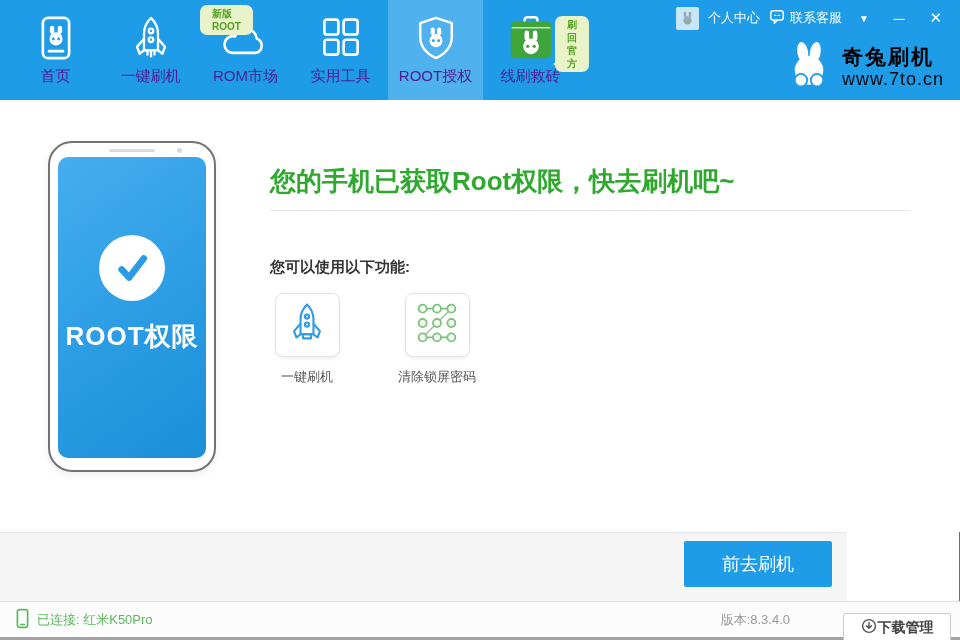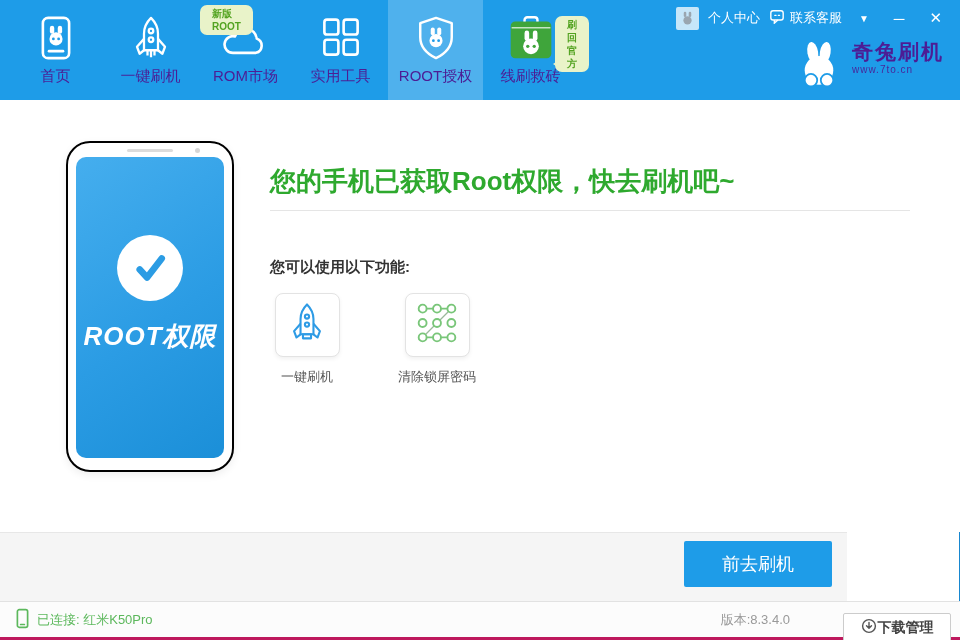--- a/index.html
+++ b/index.html
@@ -25,28 +25,28 @@
   .badge-rescue:after { left:-6px; bottom:4px; border:4px solid transparent; border-right:6px solid #e9f3c9; }
   .badge span { display:block; }
 
   .topright { position:absolute; top:0; right:10px; height:36px; display:flex; align-items:center; gap:9px; color:#fff; }
   .avatar { width:23px; height:23px; background:rgba(255,255,255,0.75); border-radius:2px;
             display:flex; align-items:center; justify-content:center; }
   .tr-link { font-size:13px; color:#fff; display:flex; align-items:center; gap:5px; cursor:pointer; }
   .caret { font-size:10px; padding:0 8px; cursor:pointer; }
   .winbtn { font-size:15px; font-weight:bold; padding:0 8px; cursor:pointer; }
 
-  .logo { position:absolute; right:16px; top:40px; display:flex; gap:8px; color:#4c1d95; }
+  .logo { position:absolute; right:16px; top:40px; display:flex; align-items:center; gap:8px; color:#000000; }
   .logo-text .t1 { font-size:21px; font-weight:bold; letter-spacing:2px; line-height:24px; }
-  .logo-text .t2 { font-size:10px; letter-spacing:1px; opacity:0.95; }
+  .logo-text .t2 { font-size:18px; letter-spacing:1px; opacity:0.95; }
 
   
   .main { position:absolute; top:100px; left:0; width:960px; height:432px; background:#fff; }
-  .phone { position:absolute; left:66px; top:41px; width:168px; height:331px; background:#fff;
-           border:2px solid #000000; border-radius:24px; box-shadow:0 3px 8px rgba(0,0,0,0.07);font-style:italic; }
+  .phone { position:absolute; left:48px; top:41px; width:168px; height:331px; background:#fff;
+           border:2px solid #737373; border-radius:24px; box-shadow:0 3px 8px rgba(0,0,0,0.07); }
   .speaker { position:absolute; top:6px; left:50%; transform:translateX(-50%); width:46px; height:3px;
              background:#dcdcdc; border-radius:2px; }
   .cam { position:absolute; top:5px; right:32px; width:5px; height:5px; background:#d6d6d6; border-radius:50%; }
   .screen { position:absolute; left:8px; right:8px; top:14px; bottom:12px; border-radius:10px;
             background:linear-gradient(145deg,#45aeee 0%,#2b9ce4 55%,#1b8fd8 100%);
             display:flex; flex-direction:column; align-items:center; }
   .check-circle { margin-top:78px; width:66px; height:66px; background:#fff; border-radius:50%;
                   display:flex; align-items:center; justify-content:center; }
   .screen-label { margin-top:18px; color:#fff; font-size:26px; font-weight:bold; letter-spacing:1px; }
 
@@ -62,21 +62,21 @@
   .feature-label { margin-top:11px; font-size:13px; color:#555; }
 
   
   .action-band { position:absolute; top:532px; left:0; width:847px; height:69px; background:#f5f5f5;
                  border-top:1px solid #e7e7e7; }
   .flash-btn { position:absolute; right:15px; top:8px; width:148px; height:46px; background:#1e9ce8;
                color:#fff; font-size:18px; border:none; border-radius:2px; cursor:pointer;
                font-family:inherit; }
 
   .statusbar { position:absolute; top:601px; left:0; width:960px; height:39px; background:#fcfcfc;
-               border-top:1px solid #e2e2e2; border-bottom:3px solid #be185d; }
+               border-top:1px solid #e2e2e2; border-bottom:3px solid #a3a3a3; }
   .conn { position:absolute; left:16px; top:0; height:35px; display:flex; align-items:center; gap:8px;
           color:#5cb85c; font-size:13px; }
   .version { position:absolute; right:170px; top:0; height:35px; display:flex; align-items:center;
              color:#999; font-size:13px; }
   .dl-btn { position:absolute; right:9px; top:11px; width:108px; height:29px; background:#fff;
             border:1px solid #ccc; border-radius:2px; display:flex; align-items:center; justify-content:center;
             gap:1px; font-size:14px; font-weight:bold; color:#444; cursor:pointer; }
 </style>
 </head>
 <body>

